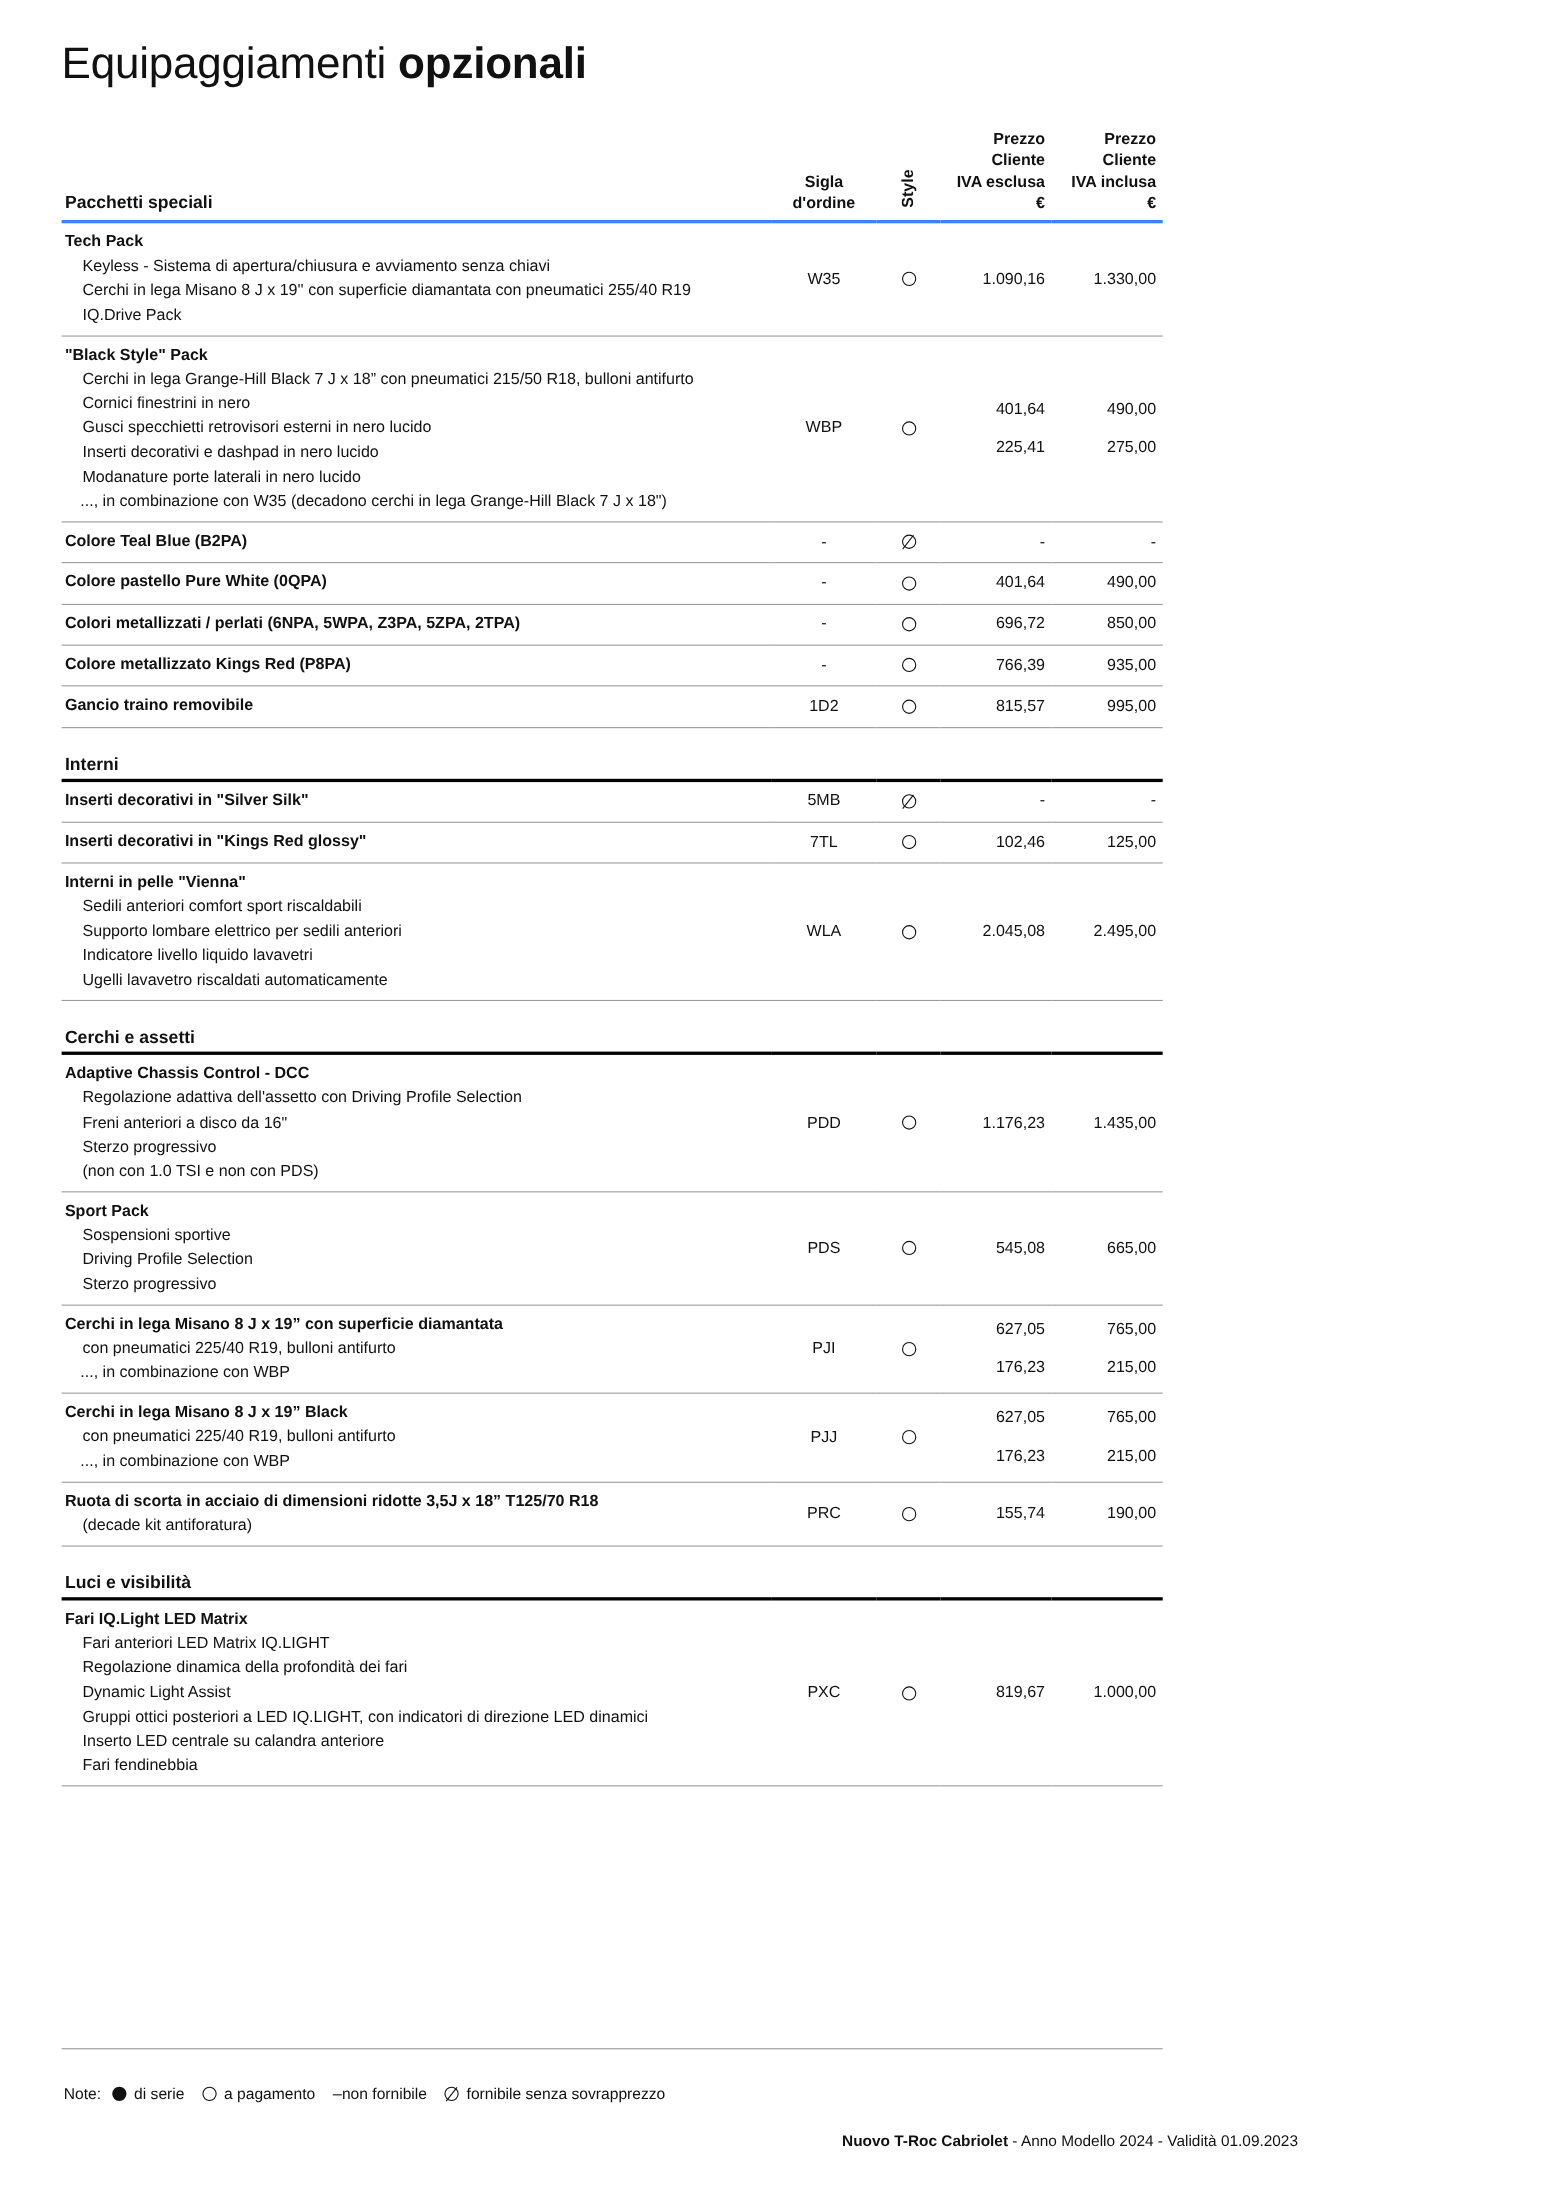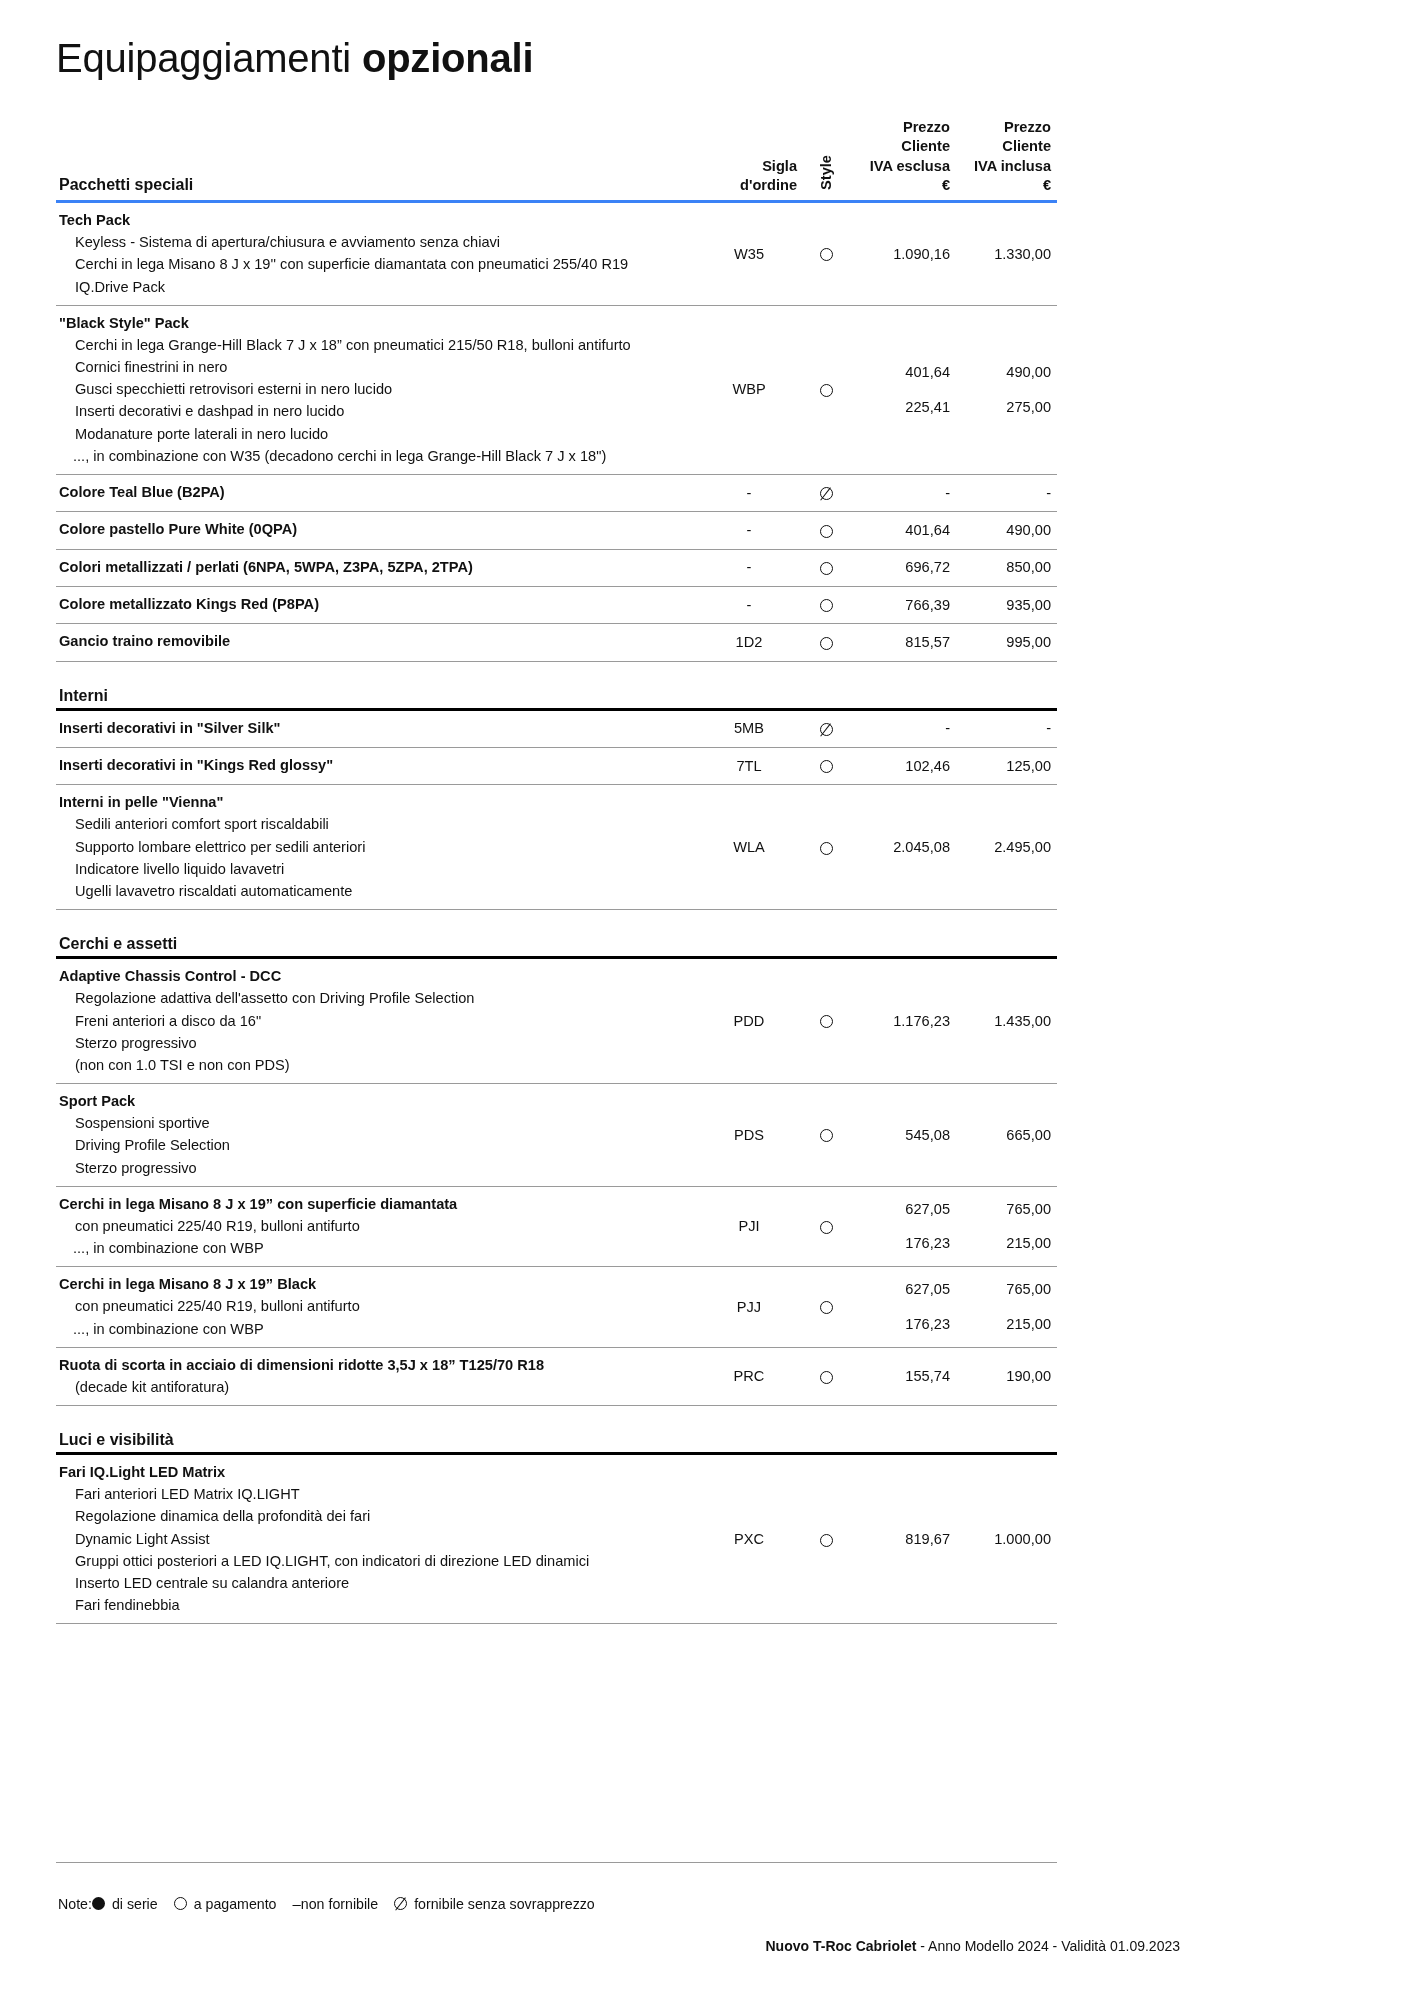--- a/index.html
+++ b/index.html
@@ -56,21 +56,21 @@
     padding: 0 0 5px 0;
     font-weight: 700;
     font-size: 14.6px;
     line-height: 1.32;
   }
   th.h-section {
     text-align: left;
     padding-left: 3px;
     font-size: 16px;
   }
-  th.h-code { text-align: right; }
+  th.h-code { text-align: center; }
   th.h-price { text-align: right; padding-right: 6px; }
   th.h-style { text-align: center; position: relative; }
   .vert {
     display: inline-block;
     writing-mode: vertical-rl;
     transform: rotate(180deg);
     font-weight: 700;
     font-size: 14.6px;
     line-height: 1;
   }
@@ -162,21 +162,21 @@
   .legend-row {
     position: absolute;
     left: 58px;
     top: 1895px;
     font-size: 14.2px;
     display: flex;
     align-items: center;
     gap: 0;
     white-space: nowrap;
   }
-  .legend-row .lbl { }
+  .legend-row .lbl { margin-right: 10px; }
   .legend-row .itm { display:inline-flex; align-items:center; margin-right: 16px; }
   .legend-row .itm .mark { margin-right: 7px; }
 
   .footer-line {
     position: absolute;
     right: 64px;
     top: 1938px;
     font-size: 14px;
     white-space: nowrap;
   }

